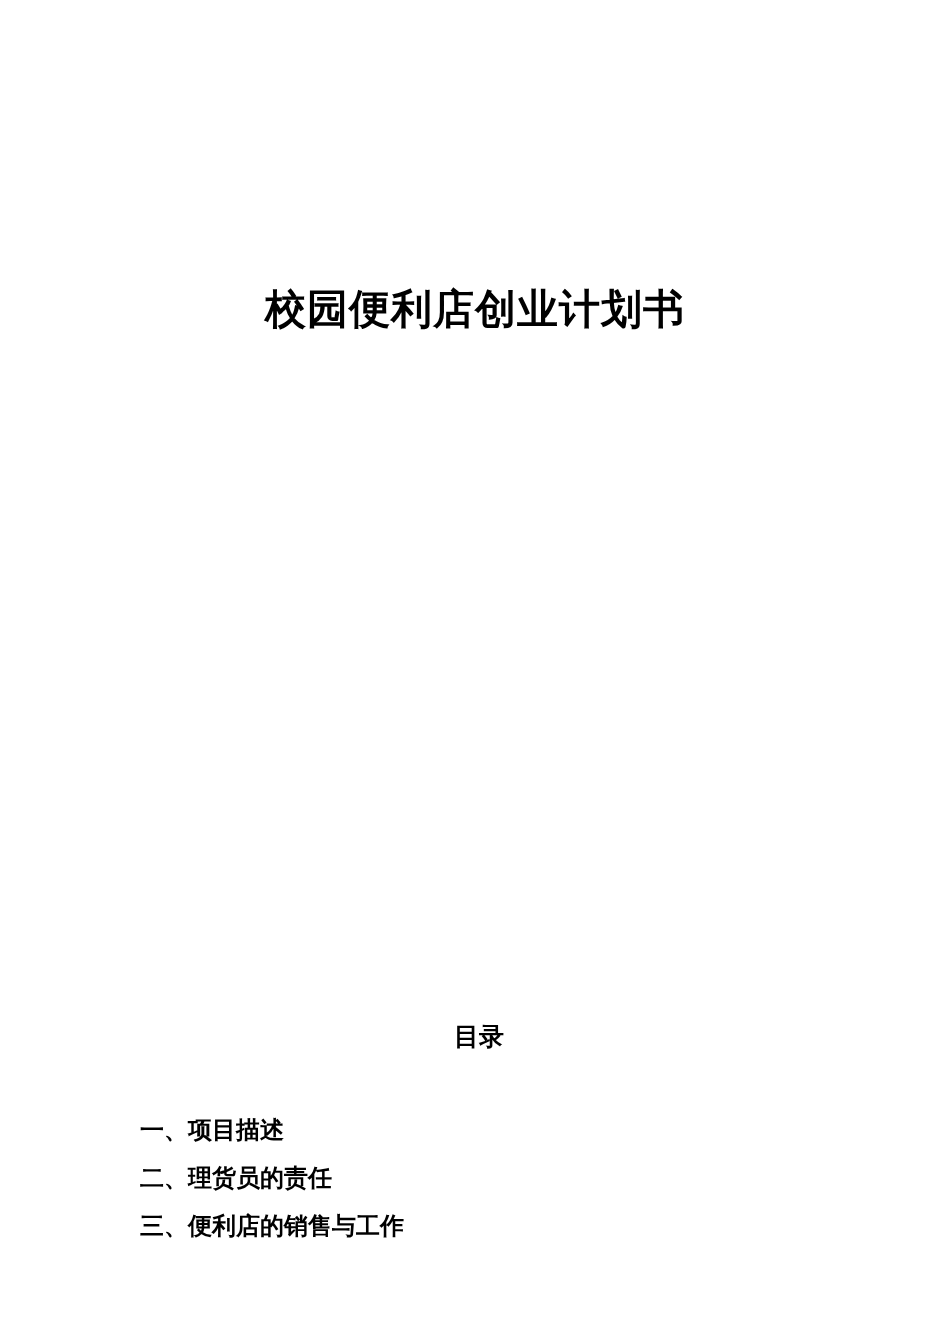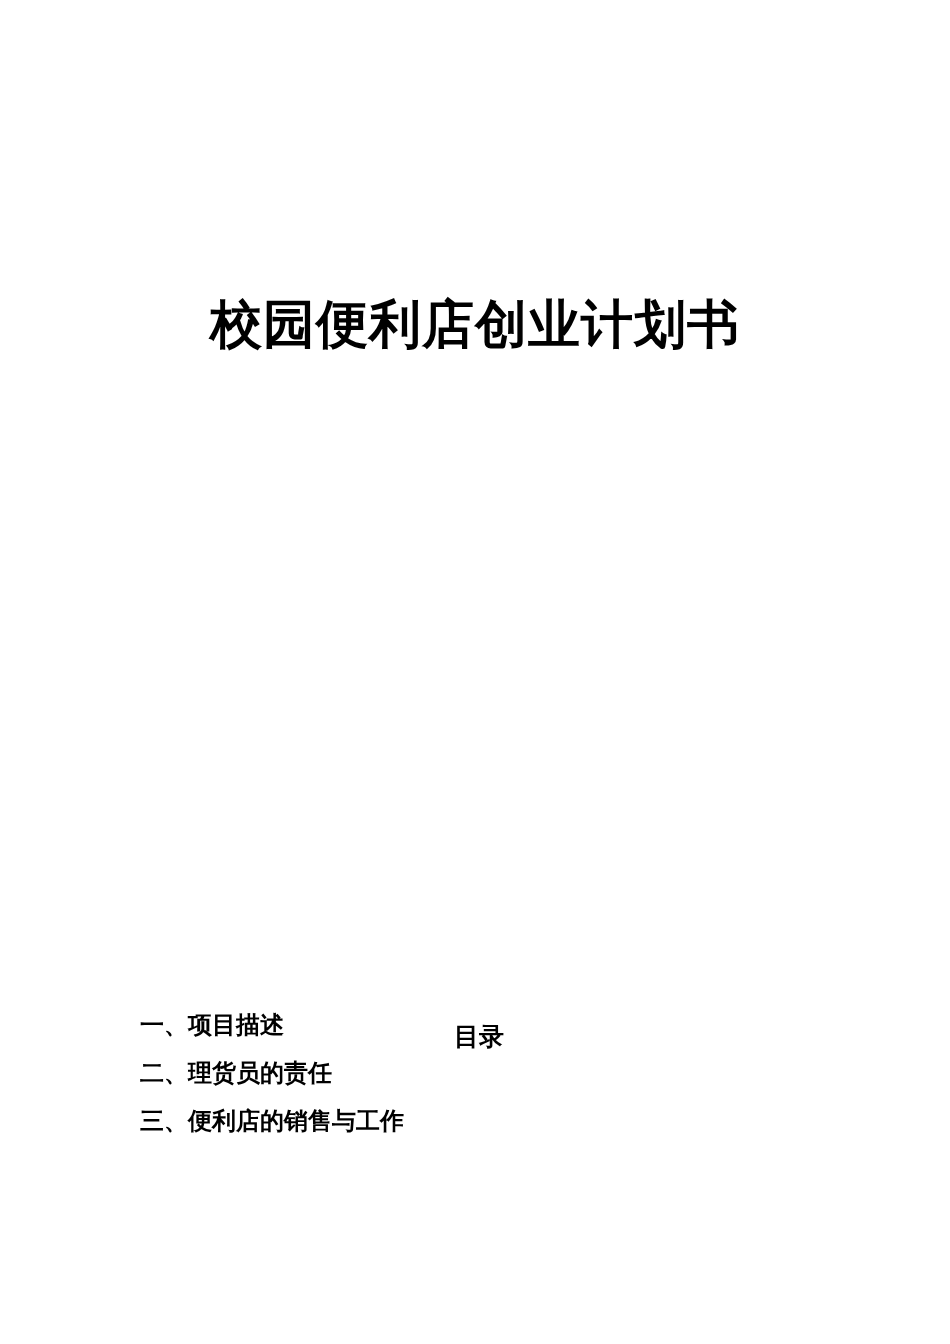--- a/index.html
+++ b/index.html
@@ -19,38 +19,38 @@
     background: #ffffff;
     overflow: hidden;
     box-sizing: border-box;
   }
   .doc-title {
     position: absolute;
     top: 258px;
     left: 0;
     width: 950px;
     text-align: center;
-    font-size: 52px;
+    font-size: 41px;
     font-weight: bold;
     letter-spacing: 1px;
     line-height: 1.2;
   }
   .toc-heading {
     position: absolute;
     top: 1022px;
     left: 4px;
     width: 950px;
     text-align: center;
     font-size: 25px;
     font-weight: bold;
     line-height: 1.2;
   }
   .toc-list {
     position: absolute;
-    top: 1013px;
+    top: 1118px;
     left: 140px;
     width: 700px;
   }
   .toc-item {
     font-size: 24px;
     font-weight: bold;
     line-height: 1.0;
     margin-bottom: 24px;
     white-space: nowrap;
   }

